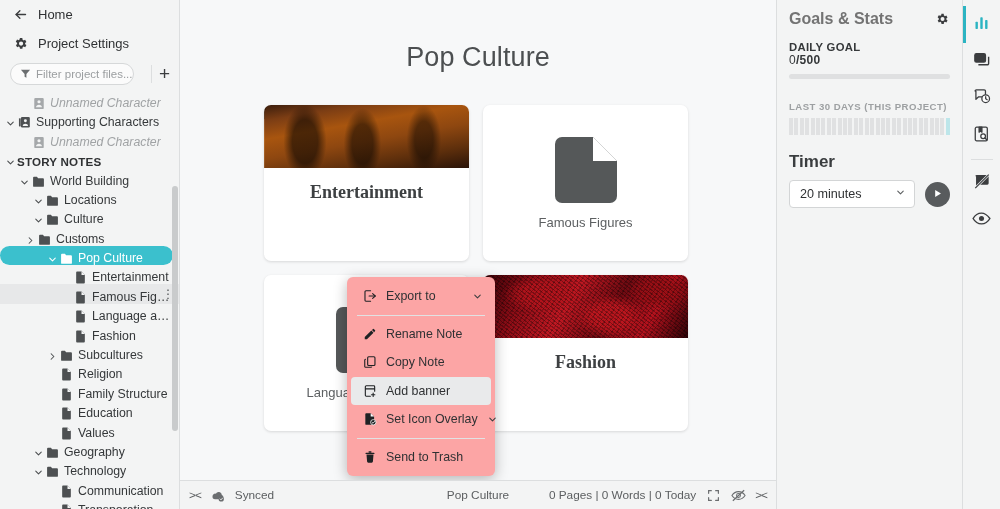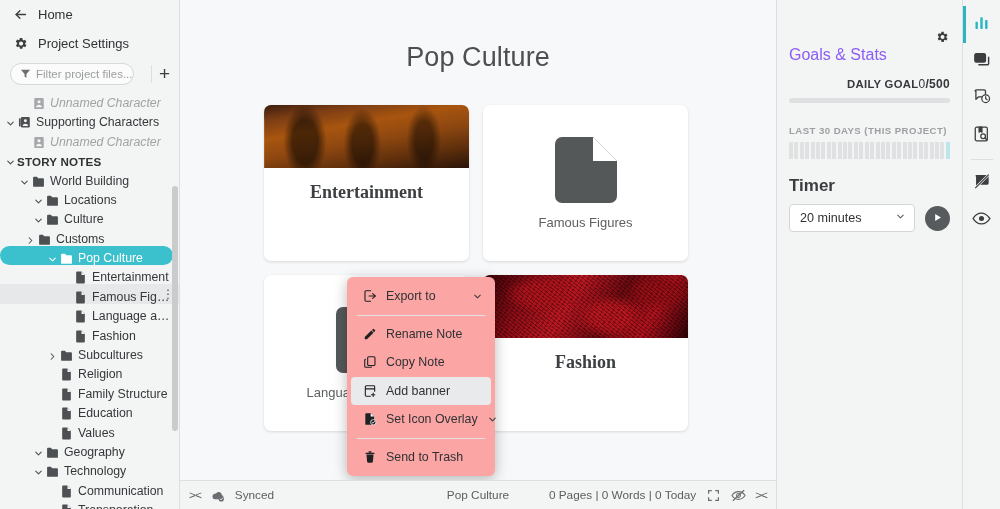--- a/index.html
+++ b/index.html
@@ -247,25 +247,26 @@
     width: 186px; height: 509px;
     background: #f3f4f4;
     border-left: 1px solid #dcdedf;
     padding: 10px 12px 0 12px;
     position: relative;
   }
   .rp-head {
     display: flex; align-items: center; justify-content: space-between;
     margin-bottom: 13px;
   }
-  .rp-title { font-size: 16px; font-weight: normal; color: #8b5cf6; margin-top: 36px; }
+  .rp-title { font-size: 16px; font-weight: bold; color: #737373; }
   .rp-row {
-    display: flex; align-items: baseline; justify-content: flex-end;
+    display: flex; align-items: baseline; justify-content: space-between;
     font-size: 11.3px; font-weight: bold; color: #35383a;
     letter-spacing: .3px;
+    flex-direction: column;
   }
   .rp-goalval { font-size: 12px; color: #35383a; }
   .rp-goalval .num { font-weight: normal; }
   .progress-track {
     height: 5px; background: #dfe0e1; border-radius: 3px;
     margin-top: 7px;
   }
   .rp-sub {
     font-size: 9.6px; font-weight: bold; color: #9da0a2;
     letter-spacing: .45px; margin-top: 22px;

